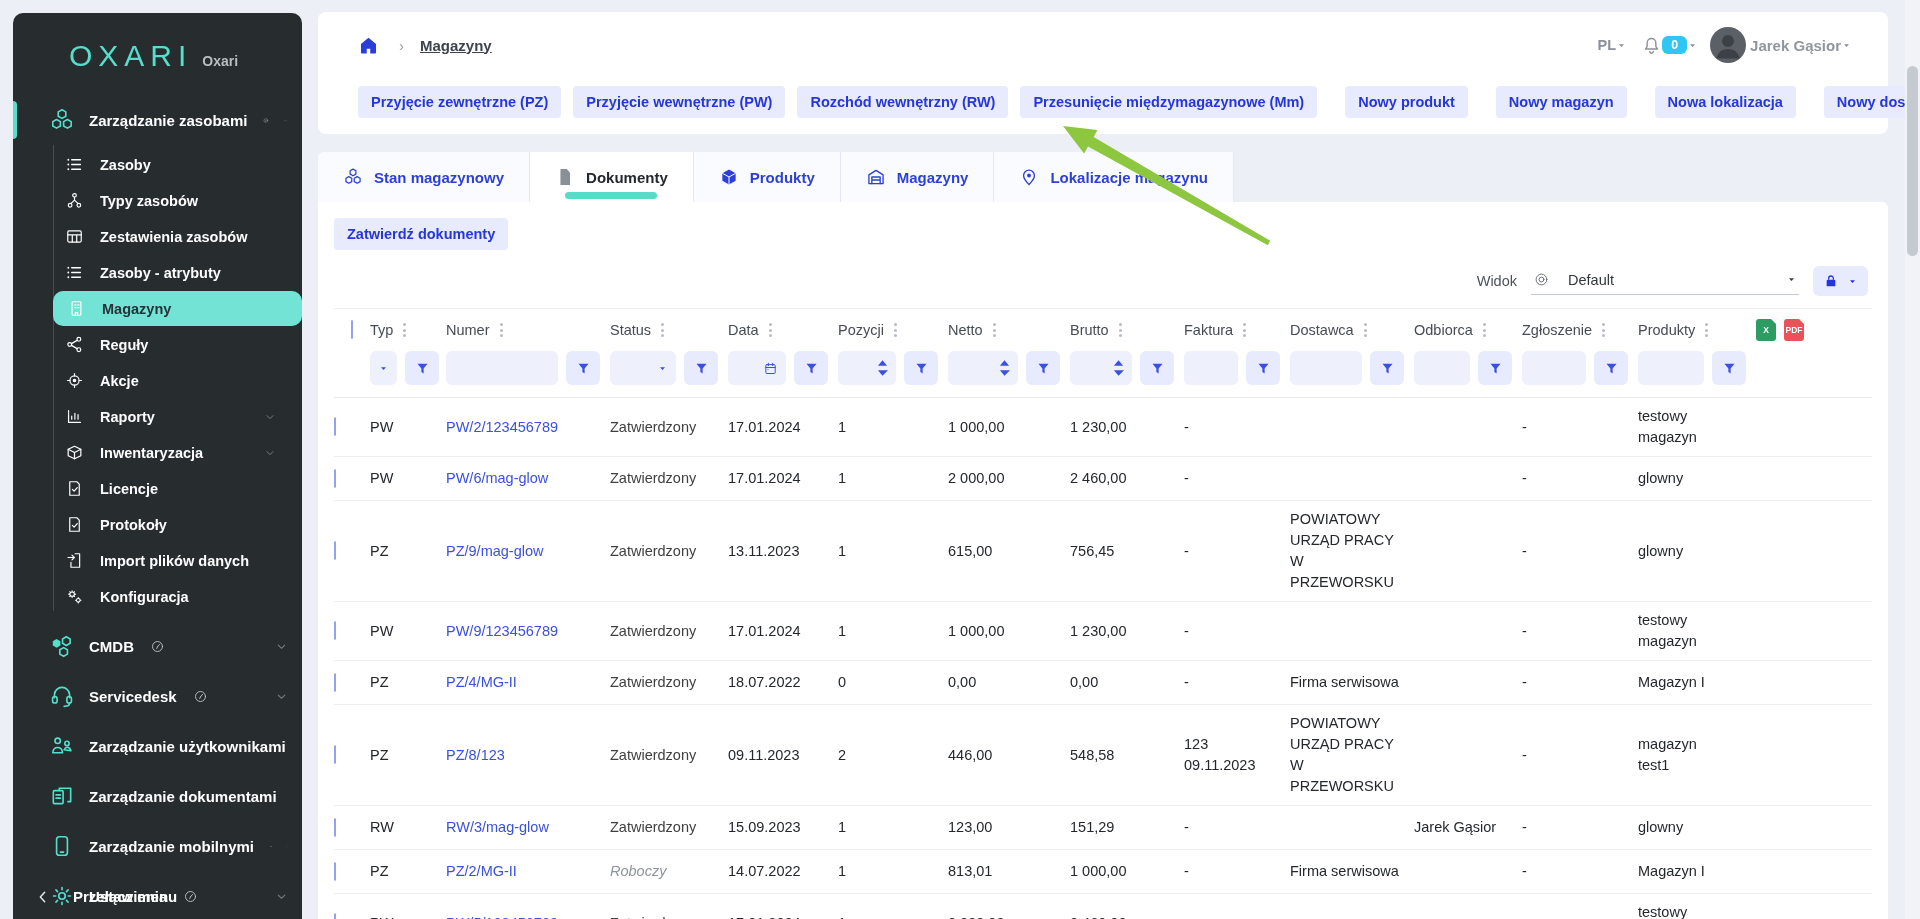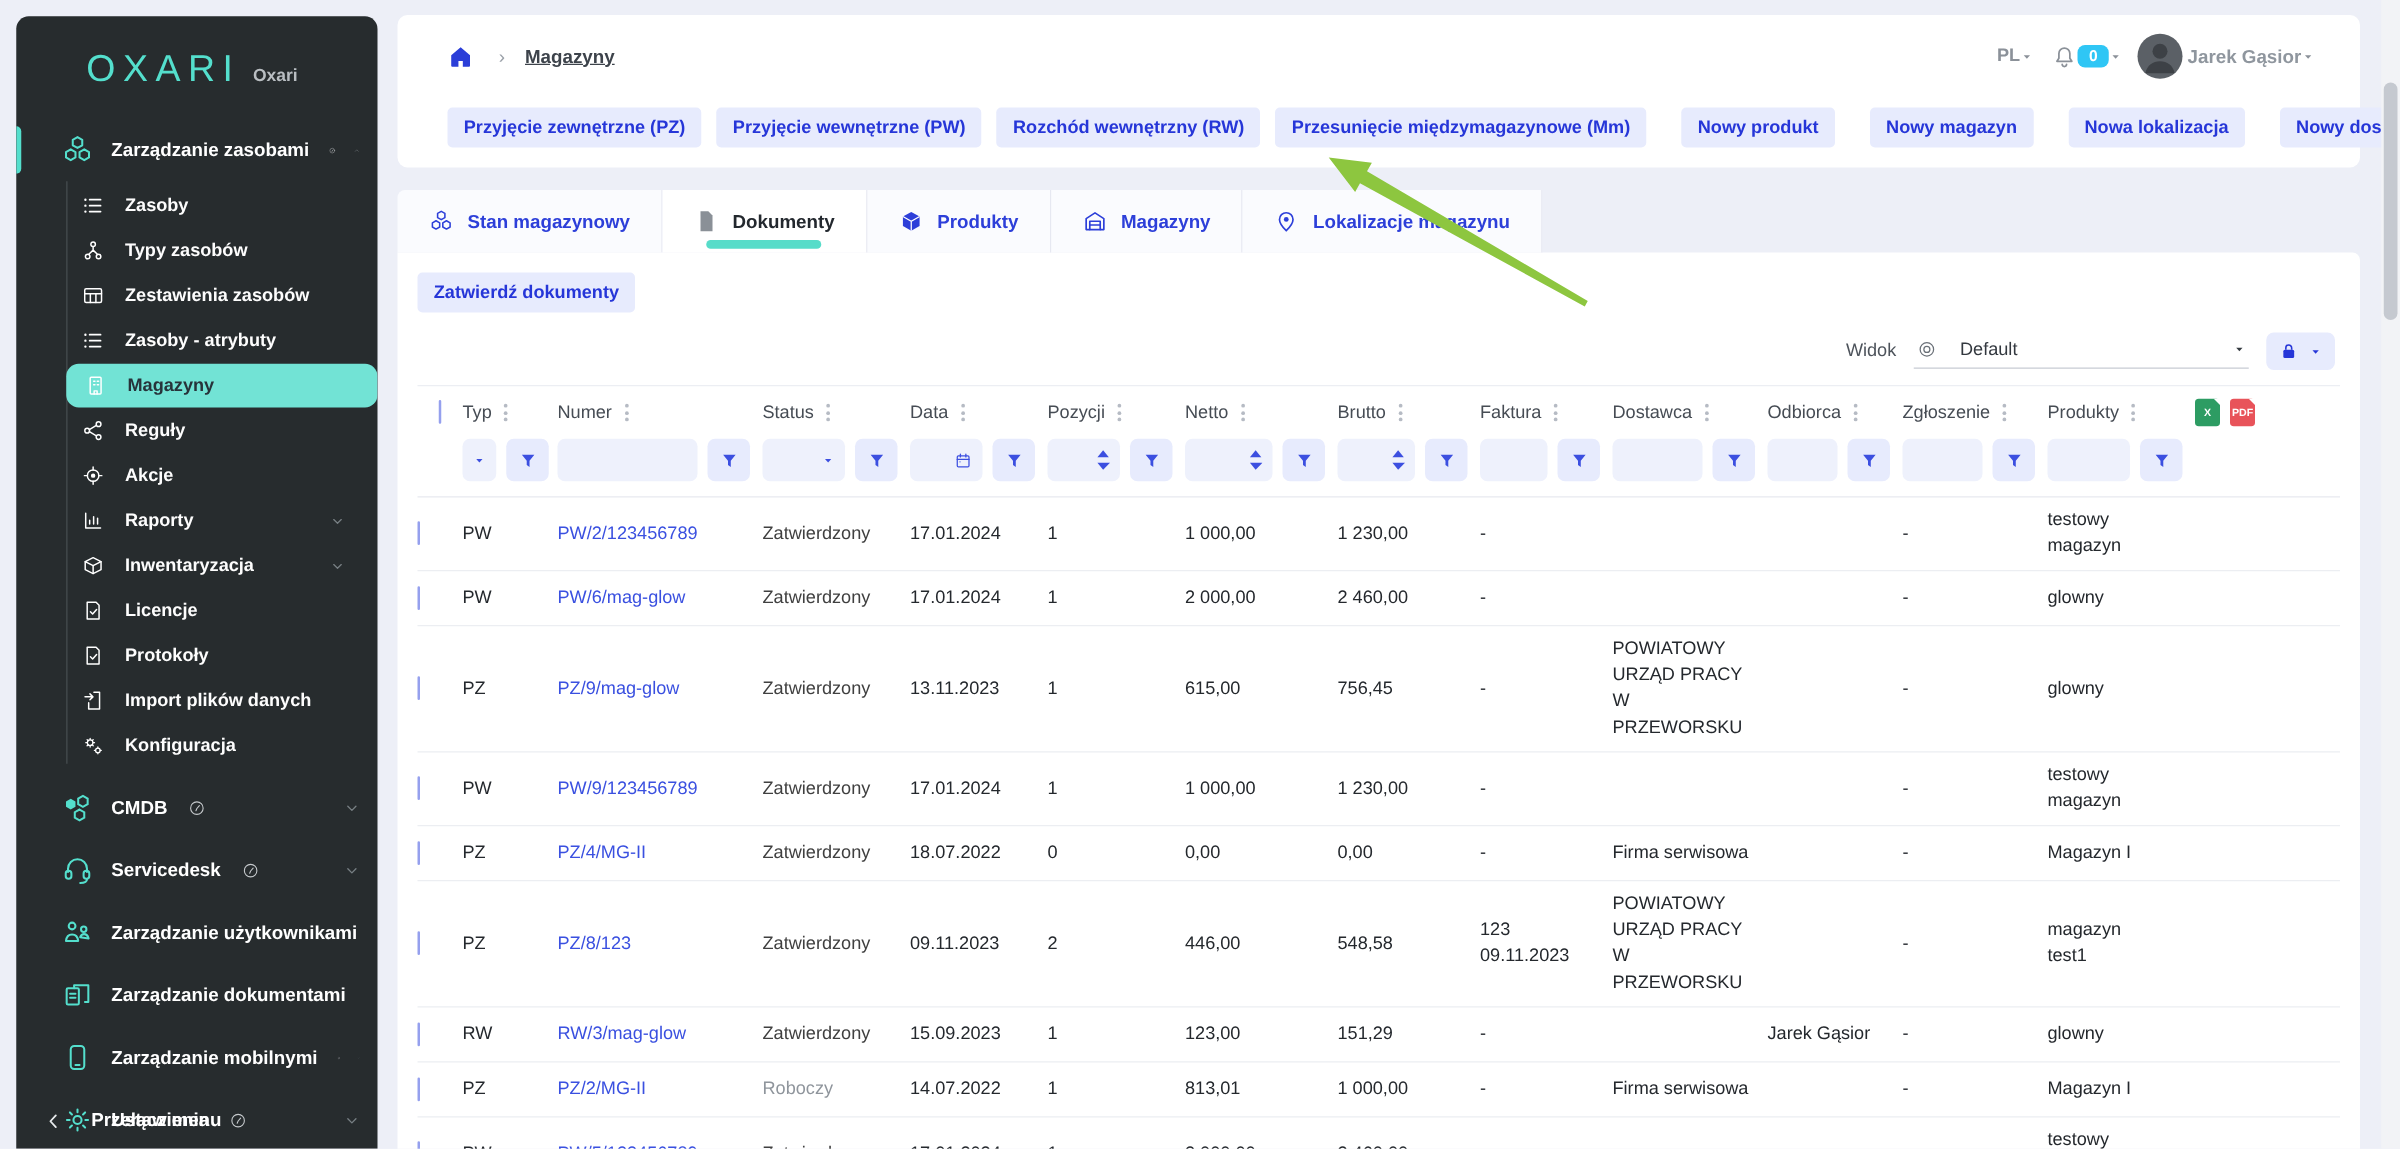--- a/index.html
+++ b/index.html
@@ -87,21 +87,21 @@
   .finput .c-caret { color:#3c4fe0; }
   .spin { display:flex; flex-direction:column; gap:2px; color:#3c4fe0; }
   .spin svg { width:11px; height:8px; }
   .funnelbtn { flex:0 0 34px; height:34px; background:#e7ebfd; border:none; border-radius:6px; display:flex; align-items:center; justify-content:center; cursor:pointer; }
   .funnelbtn svg { width:15px; height:15px; color:#3c4fe0; }
 
   .trow { border-bottom:1px solid #eceef2; padding:8px 0; min-height:44px; }
   .td { font-size:14.5px; color:#24282d; padding-right:14px; line-height:1.45; }
   .td.numer { color:#3a50e0; cursor:pointer; }
   .td.status-approved { color:#404040; }
-  .td.status-draft { color:#8f959c; }
+  .td.status-draft { color:#8f959c;font-style:italic; }
   .td.wrapnarrow { max-width:96px; }
   .cb { width:16px; height:16px; border:1.5px solid #95a0ee; border-radius:4px; background:#fff; cursor:pointer; }
 
   
   .arrow-overlay { position:absolute; left:1020px; top:103px; width:270px; height:160px; pointer-events:none; z-index:50; }
 
   
   .scrollbar { position:absolute; right:0; top:0; width:15px; height:919px; background:#f2f3f6; }
   .scroll-thumb { position:absolute; left:2px; top:66px; width:11px; height:190px; background:#c5c9d0; border-radius:6px; cursor:pointer; }
 

